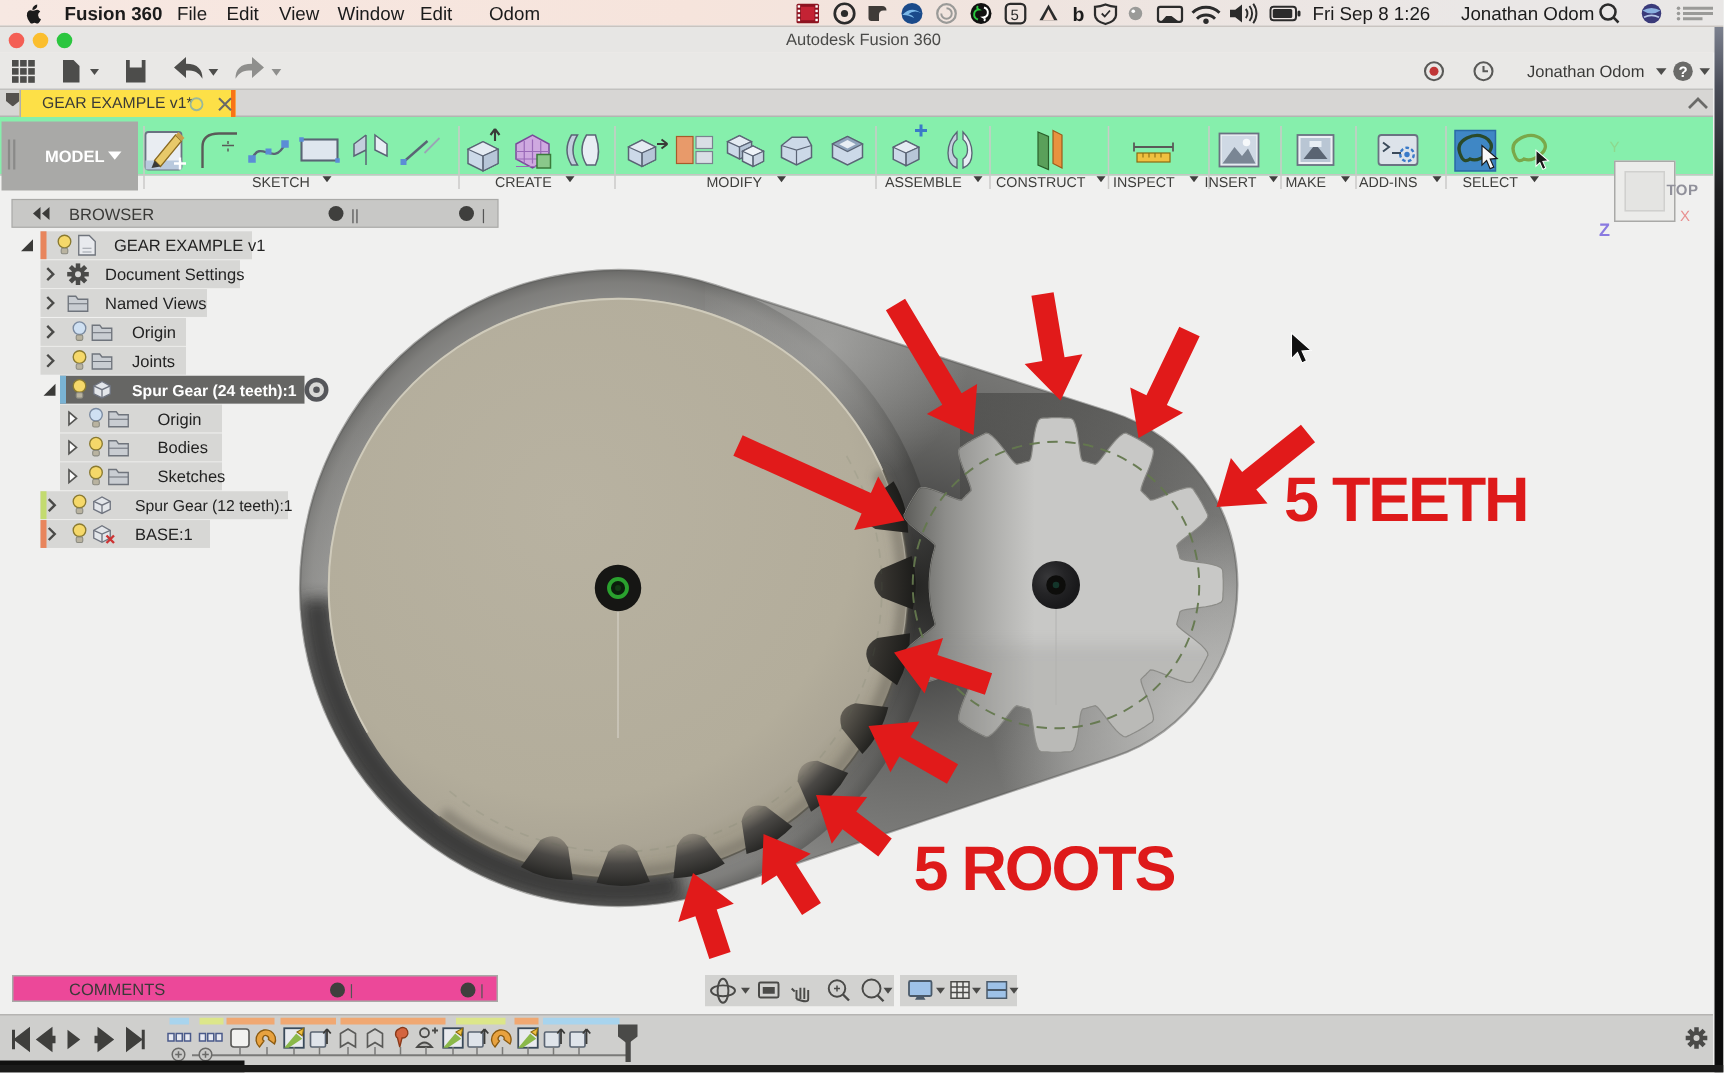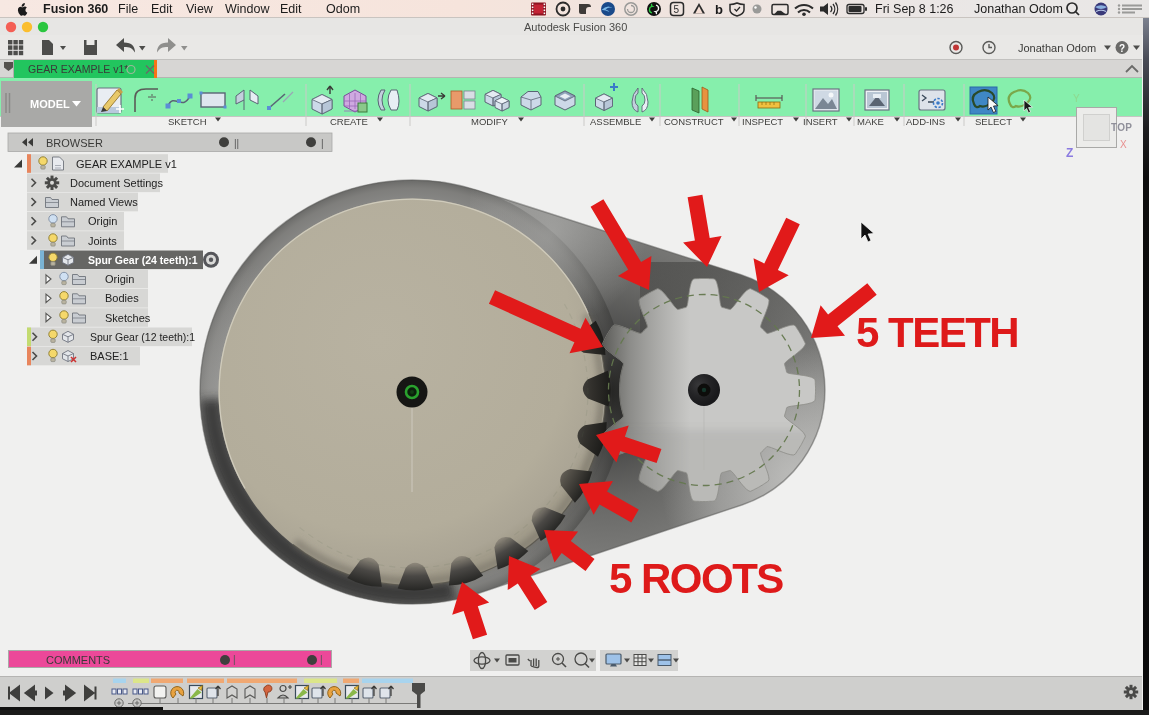--- a/index.html
+++ b/index.html
@@ -1,20 +1,20 @@
 <!DOCTYPE html>
 <html><head><meta charset="utf-8"><style>
 * { margin:0; padding:0; box-sizing:border-box; }
 html,body { width:1149px; height:715px; overflow:hidden; font-family:"Liberation Sans",sans-serif; background:#f0f0ef; position:relative; }
 .abs { position:absolute; }
 #menubar { left:0; top:0; width:1149px; height:17.5px; background:linear-gradient(90deg,#f7e8e2 0%,#f6e4dc 40%,#efe4df 60%,#eae7e6 85%,#e9e7e6 100%); border-bottom:1px solid #c9c4c0; font-size:12.5px; color:#1b1b1b; }
 #titlebar { left:0; top:17.5px; width:1149px; height:17.5px; background:#e7e6e4; }
 #qat { left:0; top:35px; width:1142px; height:25px; background:#e9e8e6; border-bottom:1px solid #c2c1bf; }
 #tabbar { left:0; top:60px; width:1142px; height:18px; background:#d7d6d4; border-bottom:1px solid #b5b4b2; }
-#tab { left:13px; top:60px; width:144px; height:18px; background:#22c55e; border-left:1px solid #b0afad; border-right:3px solid #f97316; font-size:10.5px; color:#3a3a38; line-height:18px; }
+#tab { left:13px; top:60px; width:144px; height:18px; background:#fde047; border-left:1px solid #b0afad; border-right:3px solid #f97316; font-size:10.5px; color:#3a3a38; line-height:18px; }
 #toolbar { left:0; top:78px; width:1142px; height:39px; background:#86efac; border-bottom:1px solid #c6c5c3; }
 #rightedge { left:1142.5px; top:17.5px; width:6.5px; height:697.5px; background:linear-gradient(#7c818f 0px,#4a4d58 40px,#1e1e20 110px,#0d0d0d 160px,#0b0b0b 100%); }
 #timeline { left:0; top:676px; width:1142px; height:34px; background:#cfcfcd; border-top:1px solid #b5b4b2; }
 #botline { left:0; top:710px; width:1149px; height:5px; background:#1b1b1a; }
 #botleft { left:0; top:707px; width:163px; height:8px; background:#111110; }
 .mtxt { position:absolute; top:2px; }
 .hbar { position:absolute; height:18px; background:#ec4899; border:1px solid #a9a9a7; font-size:11px; color:#3a3a38; }
 </style></head>
 <body>
 

